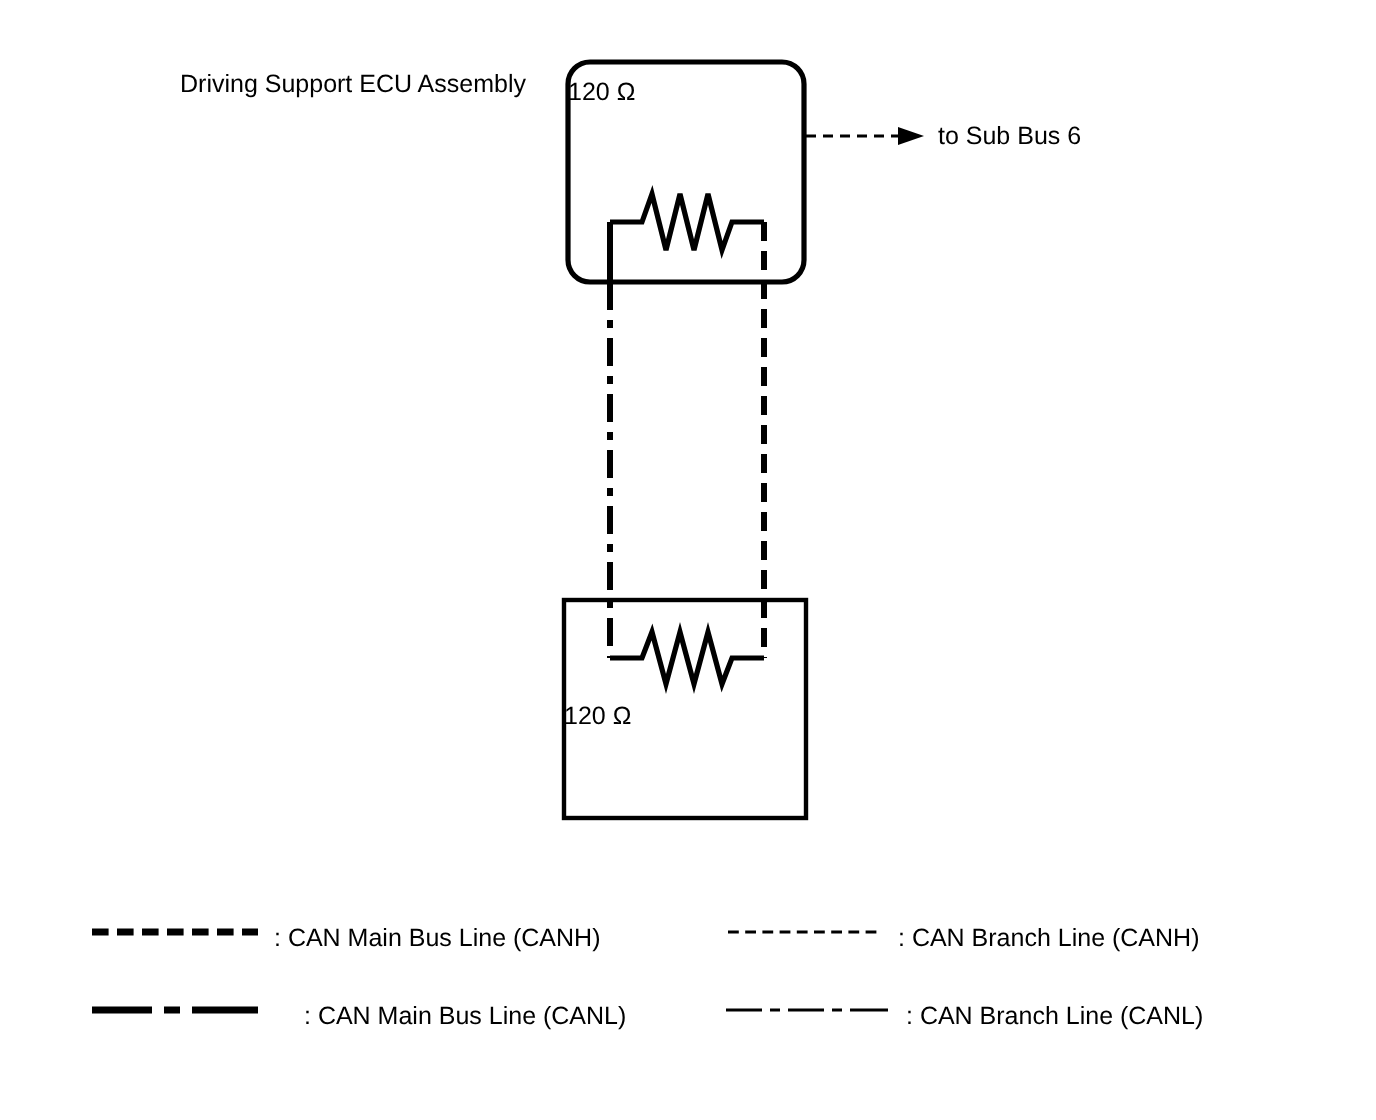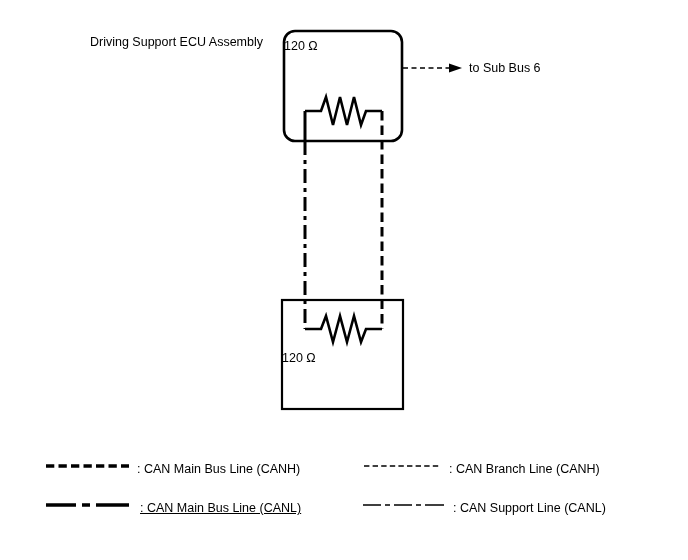--- a/index.html
+++ b/index.html
@@ -83,31 +83,31 @@
       <svg width="83" height="8" viewBox="0 0 83 8">
         <path d="M0,4 L83,4" stroke="#000000" stroke-width="3.6" stroke-dasharray="8.3 4.2" fill="none"></path>
       </svg>
       <span class="legend-label" style="margin-left:8px;">: CAN Main Bus Line (CANH)</span>
     </div>
 
     <div class="legend-item" style="left:46px; top:501px;">
       <svg width="83" height="8" viewBox="0 0 83 8">
         <path d="M0,4 L83,4" stroke="#000000" stroke-width="3.6" stroke-dasharray="30 6 8 6 33" fill="none"></path>
       </svg>
-      <span class="legend-label" style="margin-left:11px;text-decoration:underline;">: CAN Main Bus Line (CANL)</span>
+      <span class="legend-label" style="margin-left:23px;">: CAN Main Bus Line (CANL)</span>
     </div>
 
     <div class="legend-item" style="left:364px; top:462px;">
       <svg width="76" height="8" viewBox="0 0 76 8">
         <path d="M0,4 L76,4" stroke="#000000" stroke-width="1.5" stroke-dasharray="5.4 3.2" fill="none"></path>
       </svg>
       <span class="legend-label" style="margin-left:9px;">: CAN Branch Line (CANH)</span>
     </div>
 
     <div class="legend-item" style="left:363px; top:501px;">
       <svg width="81" height="8" viewBox="0 0 81 8">
         <path d="M0,4 L81,4" stroke="#000000" stroke-width="1.5" stroke-dasharray="18 4 5 4 18 4 5 4 19" fill="none"></path>
       </svg>
-      <span class="legend-label" style="margin-left:9px;">: CAN Support Line (CANL)</span>
+      <span class="legend-label" style="margin-left:9px;">: CAN Branch Line (CANL)</span>
     </div>
 
   </div>
 </div>
 
 </body></html>

